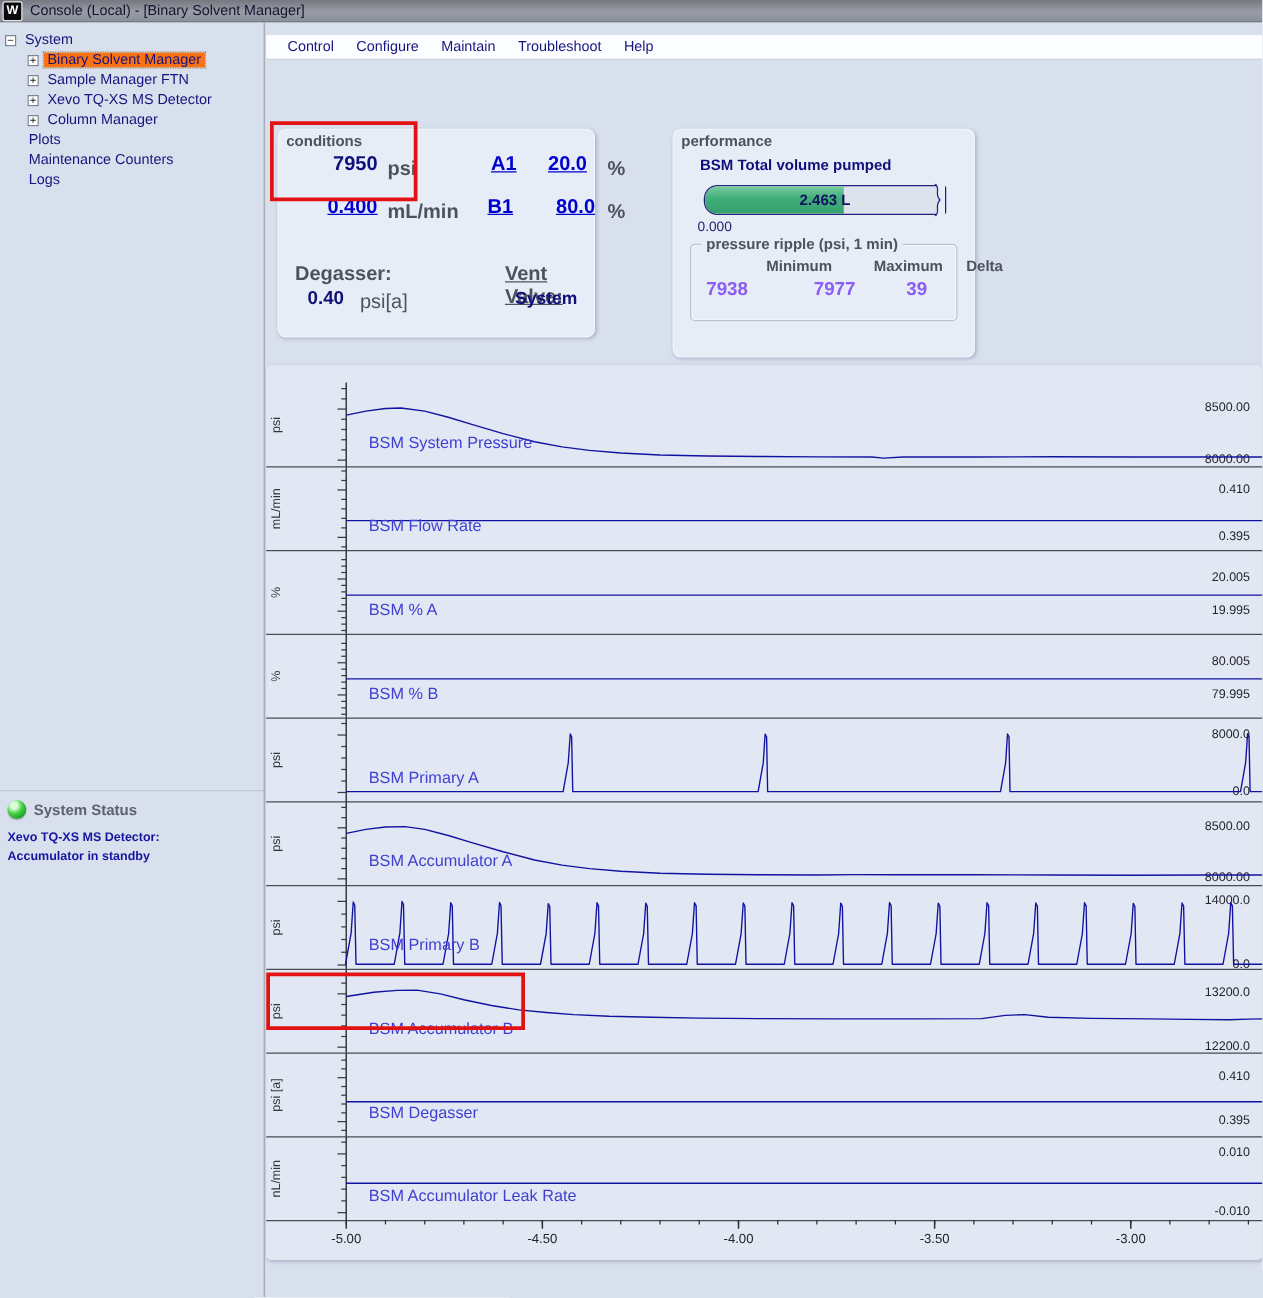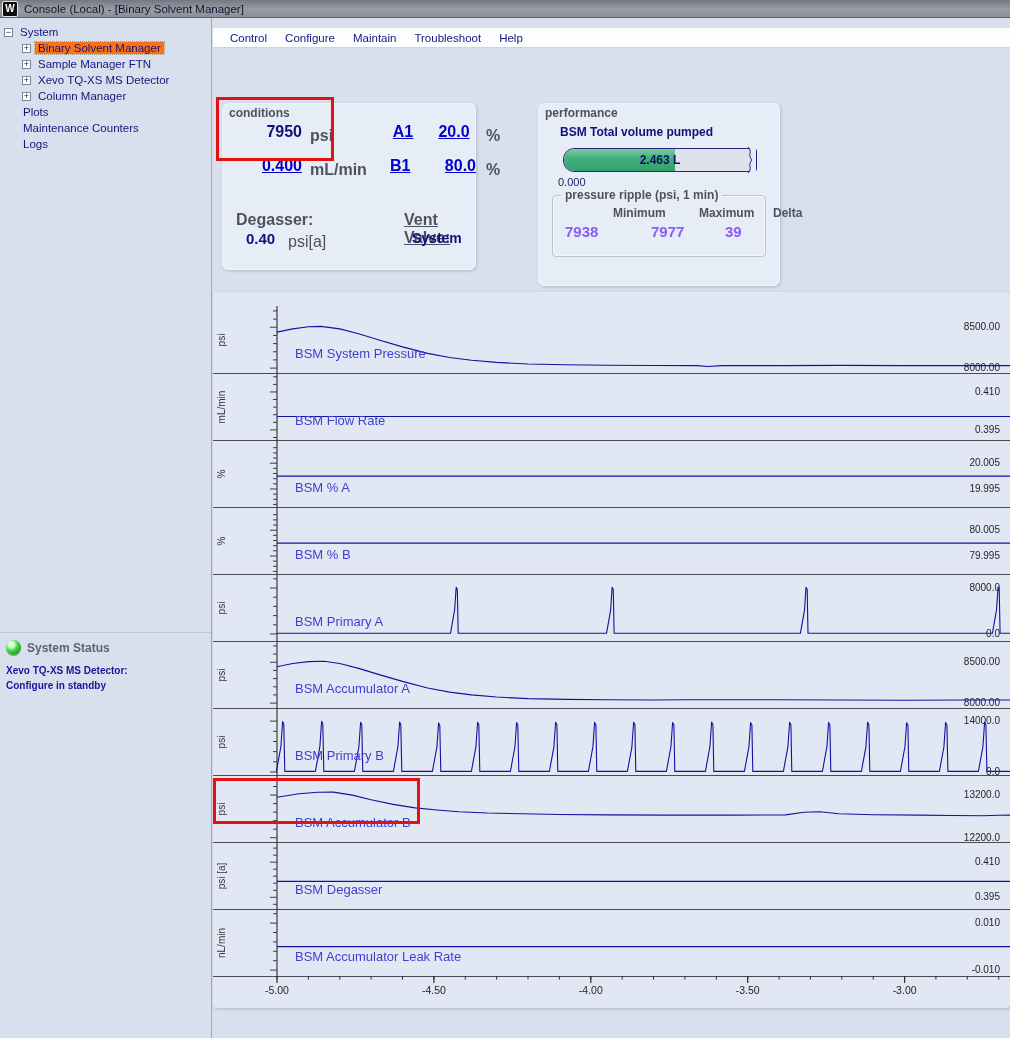--- a/index.html
+++ b/index.html
@@ -119,21 +119,21 @@
           <span class="lbl">Logs</span>
         </div>
       </div>
     <div class="status">
       <div class="status-head">
         <div class="status-orb"></div>
         <div class="status-title">System Status</div>
       </div>
       <div class="status-msg">
         <div>Xevo TQ-XS MS Detector:</div>
-        <div>Configure in standby</div>
+        <div>Accumulator in standby</div>
       </div>
     </div>
   </div>
   <div class="v-divider"></div>
 
   <div class="main">
     <div class="menubar">
         <div class="menu-item">Control</div>
         <div class="menu-item">Configure</div>
         <div class="menu-item">Maintain</div>

